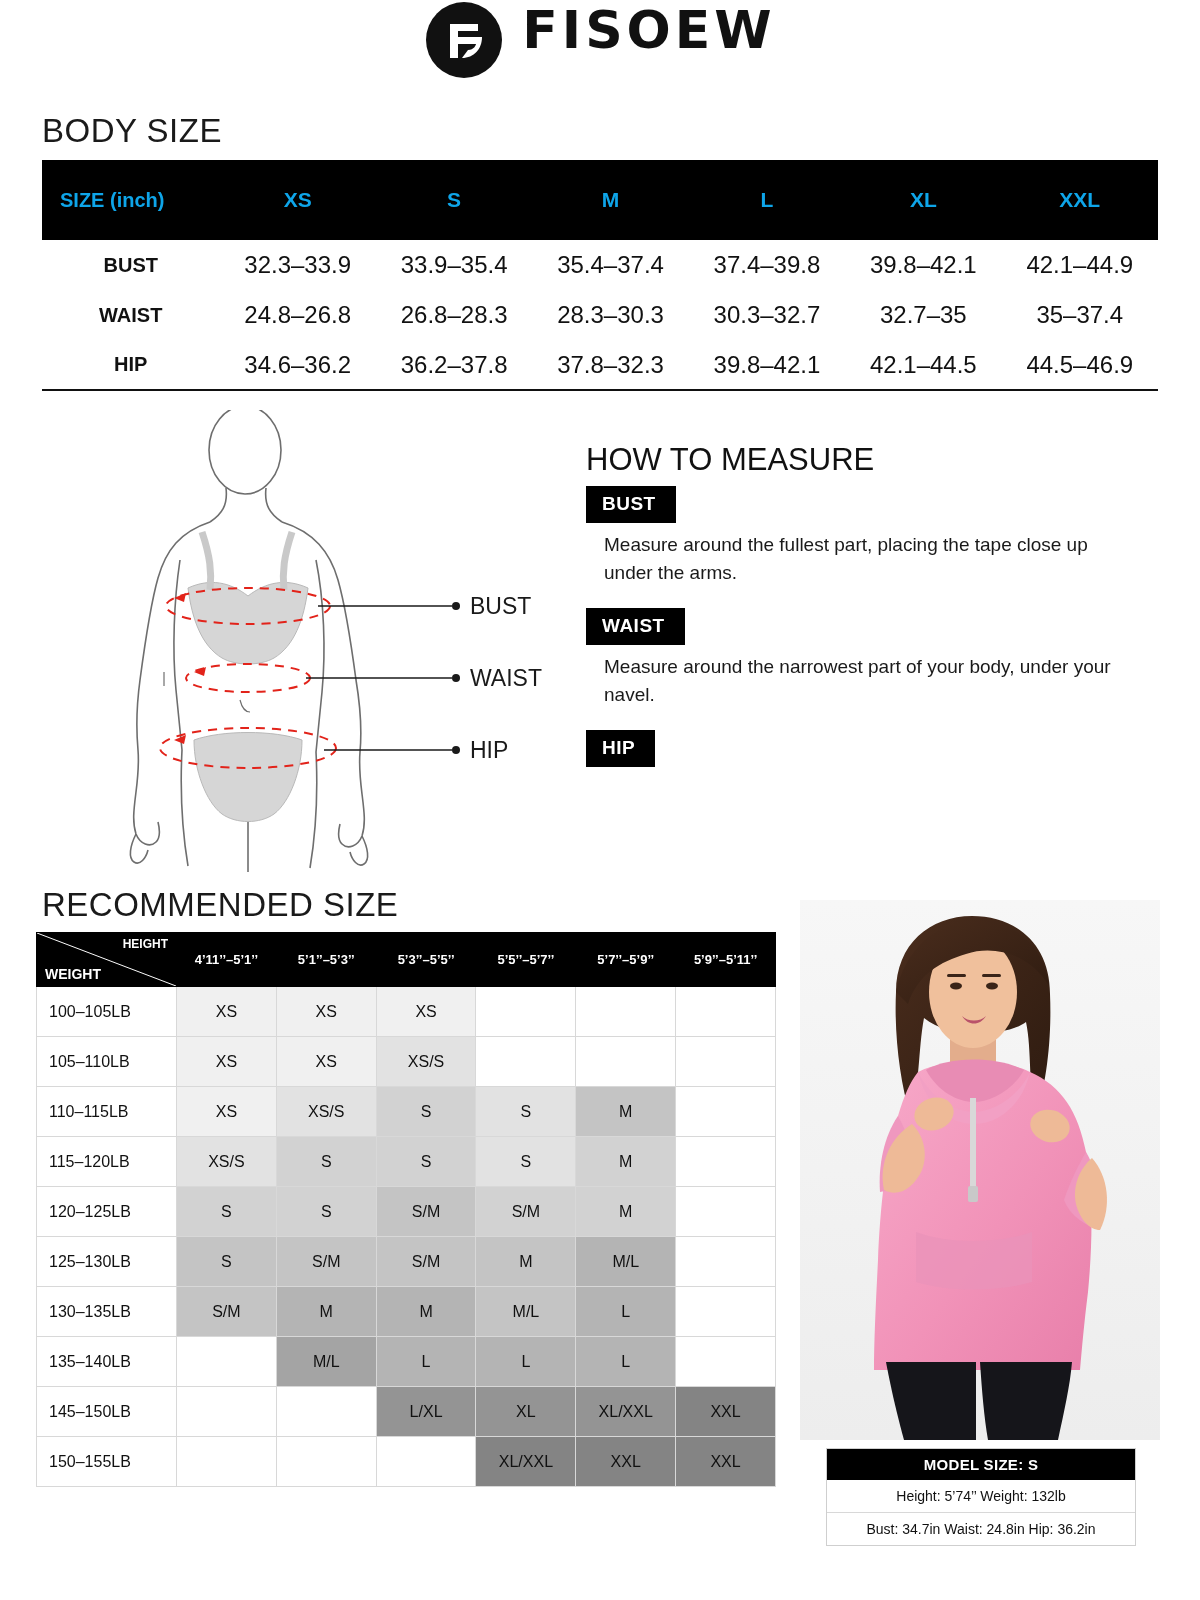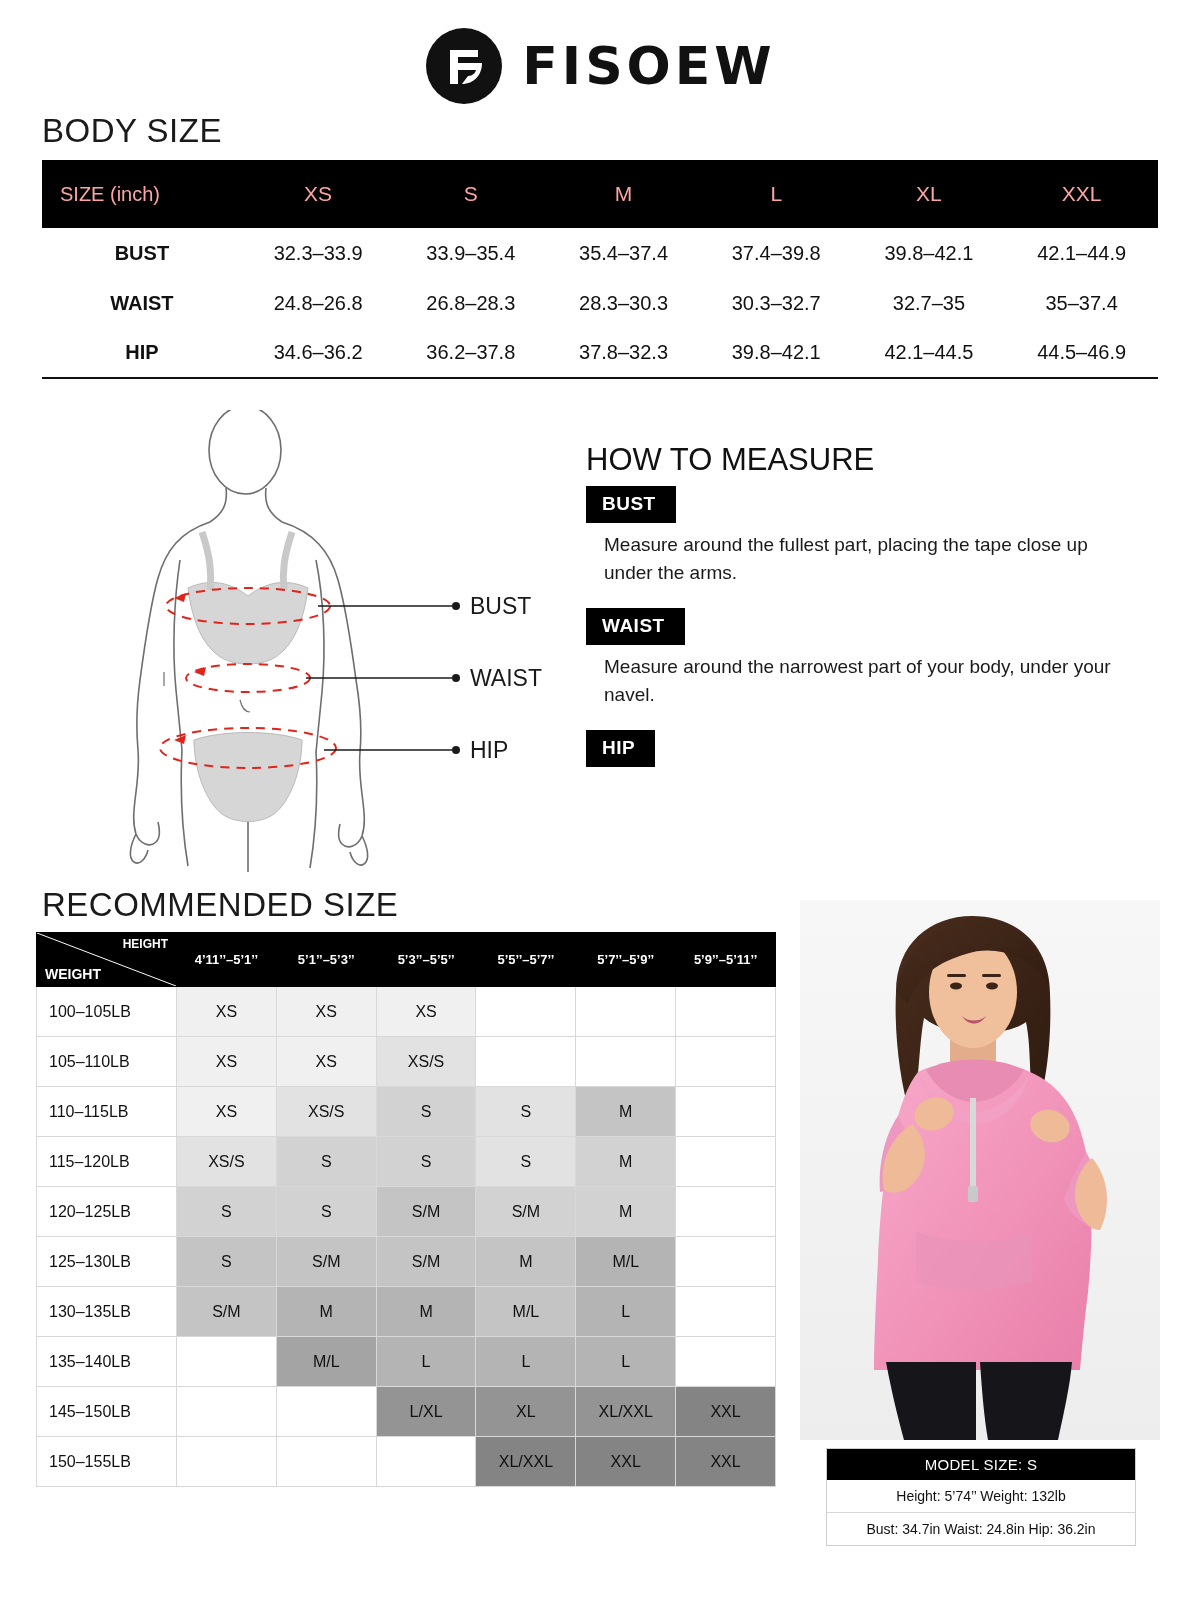--- a/index.html
+++ b/index.html
@@ -9,48 +9,47 @@
     background:#ffffff;
     font-family:"Liberation Sans", sans-serif;
     color:#111;
     position:relative;
     overflow:hidden;
   }
   .page { position:relative; width:1200px; height:1600px; }
 
   
   .brand {
-    display:flex; align-items:center; justify-content:center;
+    display:flex; justify-content:center;
     gap:18px;
-    padding-top:28px;
     height:104px;
   }
   .brand-logo { width:80px; height:80px; }
   .brand-name {
     font-size:52px; font-weight:bold; letter-spacing:4px;
     font-family:"DejaVu Sans", sans-serif;
     color:#111;
   }
 
   
   .section-title {
     font-size:33px; font-weight:normal; letter-spacing:.5px;
     color:#1a1a1a; margin:0 0 10px 0;
   }
 
   
   .body-size-wrap { position:absolute; left:42px; top:112px; width:1116px; }
   table.bodysize { width:1116px; border-collapse:collapse; }
   table.bodysize thead th {
-    background:#000; color:#fca5a5; font-size:21px; font-weight:normal;
-    height:68px; text-align:center;
+    background:#000; color:#0ea5e9; font-size:21px; font-weight:bold;
+    height:80px; text-align:center;
   }
   table.bodysize thead th.first { text-align:left; padding-left:18px; font-size:20px; }
   table.bodysize tbody td {
-    height:50px; text-align:center; font-size:20px; color:#111;
+    height:50px; text-align:center; font-size:24px; color:#111;
     background:#fff;
   }
   table.bodysize tbody td.rowhead { font-weight:bold; font-size:20px; }
   table.bodysize tbody tr:last-child td { border-bottom:2px solid #111; }
 
   
   .measure-wrap { position:absolute; left:586px; top:442px; width:560px; }
   .measure-title { font-size:31px; margin-bottom:8px; }
   .tag {
     display:inline-block; background:#000; color:#fff;
@@ -100,21 +99,21 @@
   .model-wrap {
     position:absolute; left:800px; top:900px; width:360px; height:540px;
     overflow:hidden;
   }
   .model-card {
     position:absolute; left:826px; top:1448px; width:310px;
     border:1px solid #cfcfcf;
   }
   .model-card .hdr {
     background:#000; color:#fff; text-align:center;
-    font-size:15px; font-weight:normal; padding:7px 0;
+    font-size:15px; font-weight:bold; padding:7px 0;
     letter-spacing:.3px;
   }
   .model-card .row {
     text-align:center; font-size:14px; padding:8px 4px; color:#111;
     border-bottom:1px solid #d8d8d8;
   }
   .model-card .row:last-child { border-bottom:none; }
 </style>
 </head>
 <body>

